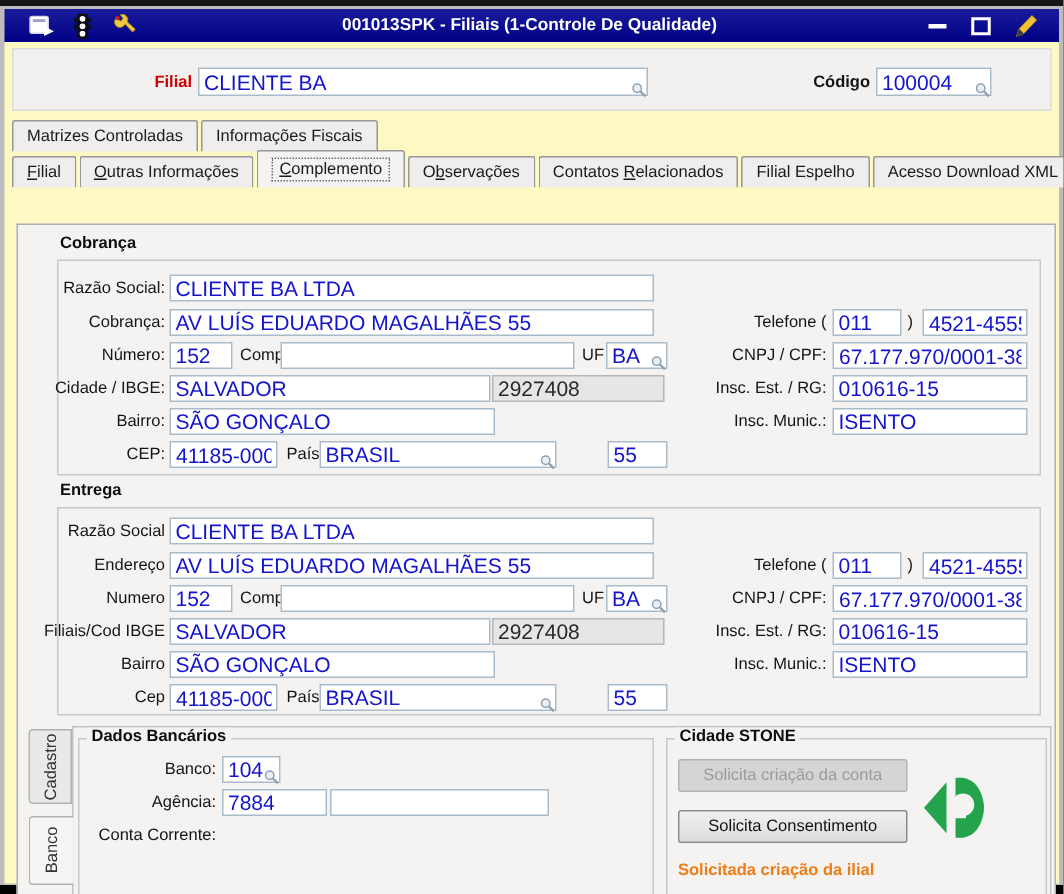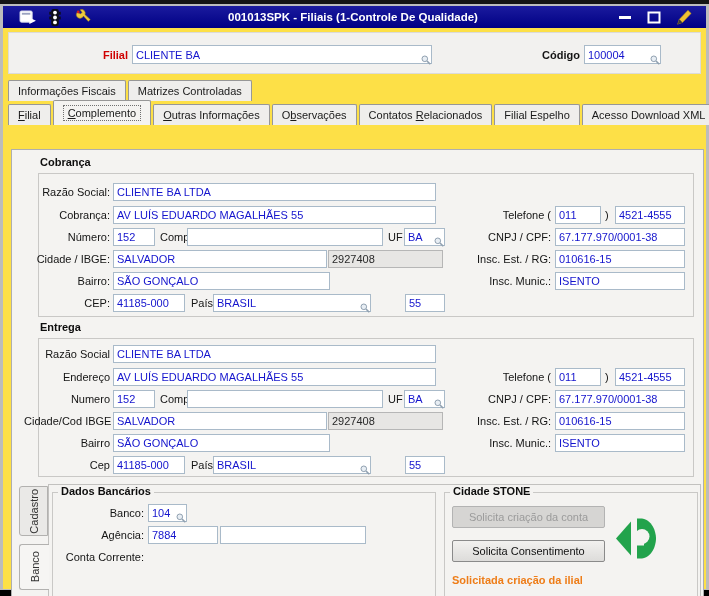--- a/index.html
+++ b/index.html
@@ -11,31 +11,31 @@
   .strip-bottom { left:0; top:590px; width:709px; height:6px; background:#000; }
 
   
   .titlebar { left:3px; top:6px; width:703px; height:22px;
     background:linear-gradient(#1b1b9e,#000084); display:flex; align-items:center; padding:0 14px; }
   .titlebar .title { flex:1; text-align:center; color:#fff; font-weight:bold; font-size:11.5px; }
   .tb-ico { width:20px; height:20px; display:flex; align-items:center; justify-content:center; margin-right:8px; }
   .tb-btn { width:18px; height:16px; display:flex; align-items:center; justify-content:center; margin-left:11px; cursor:default; }
 
   
-  .winbody { left:3px; top:28px; width:703px; height:561px; background:#fde047; }
+  .winbody { left:3px; top:28px; width:703px; height:561px; background:#fef9c3; }
 
   
   .hdrpanel { left:8px; top:32px; width:693px; height:42px; background:#f2f1ef; border:1px solid #dcdbd9; }
   .lb { font-size:11px; color:#141414; white-space:nowrap; }
   .rt { text-align:right; }
   .bold { font-weight:bold; }
   .red { color:#cf0000; }
 
   .fld { height:18px; border:1px solid #a9bac9; background:#fff; color:#1414cd;
-    font-family:"Liberation Sans",sans-serif; font-size:11px; padding:0 3px; }
+    font-family:"Liberation Sans",sans-serif; font-size:14px; padding:0 3px; }
   .fld.gray { background:#e7e6e4; color:#282828; border-color:#b6b6b6; }
   .fld.h19 { height:19px; }
   .lookup { position:absolute; }
   .lookup input { width:100%; }
   .lookup svg { position:absolute; right:1px; bottom:-1px; width:10px; height:10px; }
 
   
   .tabrow { display:flex; align-items:flex-end; }
   .tab { height:21px; display:flex; align-items:center; padding:0 9px; margin-right:2px;
     background:#efeeec; border:1px solid #979797; border-bottom:none;
@@ -127,35 +127,35 @@
     <span class="lookup" style="left:581px; top:17px; width:77px;">
       <input class="fld h19" value="100004" style="">
       <svg viewBox="0 0 10 10">
           <circle cx="3.8" cy="3.8" r="2.8" fill="#e8eef4" stroke="#90a0b0"></circle>
           <line x1="6" y1="6" x2="9.3" y2="9.3" stroke="#90a0b0" stroke-width="1.6"></line>
         </svg>
     </span>
 
     <div class="a tabrow" style="left:5px; top:52px;">
       <div class="tab">
+          <span>Matrizes Controladas</span>
+        </div>
+      <div class="tab">
           <span>Informações Fiscais</span>
-        </div>
-      <div class="tab">
-          <span>Matrizes Controladas</span>
         </div>
     </div>
     <div class="a tabrow" style="left:5px; top:72px; height:25px;">
       <div class="tab">
           <span><u>F</u>ilial</span>
         </div>
+      <div class="tab">
+          <span><u>O</u>utras Informações</span>
+        </div>
       <div class="tab active">
           <span class="focusbox"><u>C</u>omplemento</span>
-        </div>
-      <div class="tab">
-          <span><u>O</u>utras Informações</span>
         </div>
       <div class="tab">
           <span>O<u>b</u>servações</span>
         </div>
       <div class="tab">
           <span>Contatos <u>R</u>elacionados</span>
         </div>
       <div class="tab">
           <span>Filial Espelho</span>
         </div>
@@ -237,21 +237,21 @@
       <input class="a fld" style="left: 175px; top: 240px; width: 196px;" value="">
       <span class="a lb" style="left:376px; top:243px;">UF</span>
       <span class="lookup" style="left:392px; top:240px; width:41px;">
         <input class="fld" value="BA" style="">
         <svg viewBox="0 0 10 10">
             <circle cx="3.8" cy="3.8" r="2.8" fill="#e8eef4" stroke="#90a0b0"></circle>
             <line x1="6" y1="6" x2="9.3" y2="9.3" stroke="#90a0b0" stroke-width="1.6"></line>
           </svg>
       </span>
 
-      <span class="a lb rt" style="left:12px; top:265px; width:86px;">Cidade/Cod IBGE</span>
+      <span class="a lb rt" style="left:12px; top:265px; width:86px;">Filiais/Cod IBGE</span>
       <input class="a fld" style="left: 101px; top: 262px; width: 214px;" value="SALVADOR">
       <input class="a fld gray" style="left: 316px; top: 262px; width: 115px;" readonly="" value="2927408">
 
       <span class="a lb rt" style="left:12px; top:287px; width:86px;">Bairro</span>
       <input class="a fld" style="left: 101px; top: 284px; width: 217px;" value="SÃO GONÇALO">
 
       <span class="a lb rt" style="left:12px; top:309px; width:86px;">Cep</span>
       <input class="a fld" style="left: 101px; top: 306px; width: 72px;" value="41185-000">
       <span class="a lb" style="left:179px; top:309px;">País</span>
       <span class="lookup" style="left:201px; top:306px; width:158px;">

